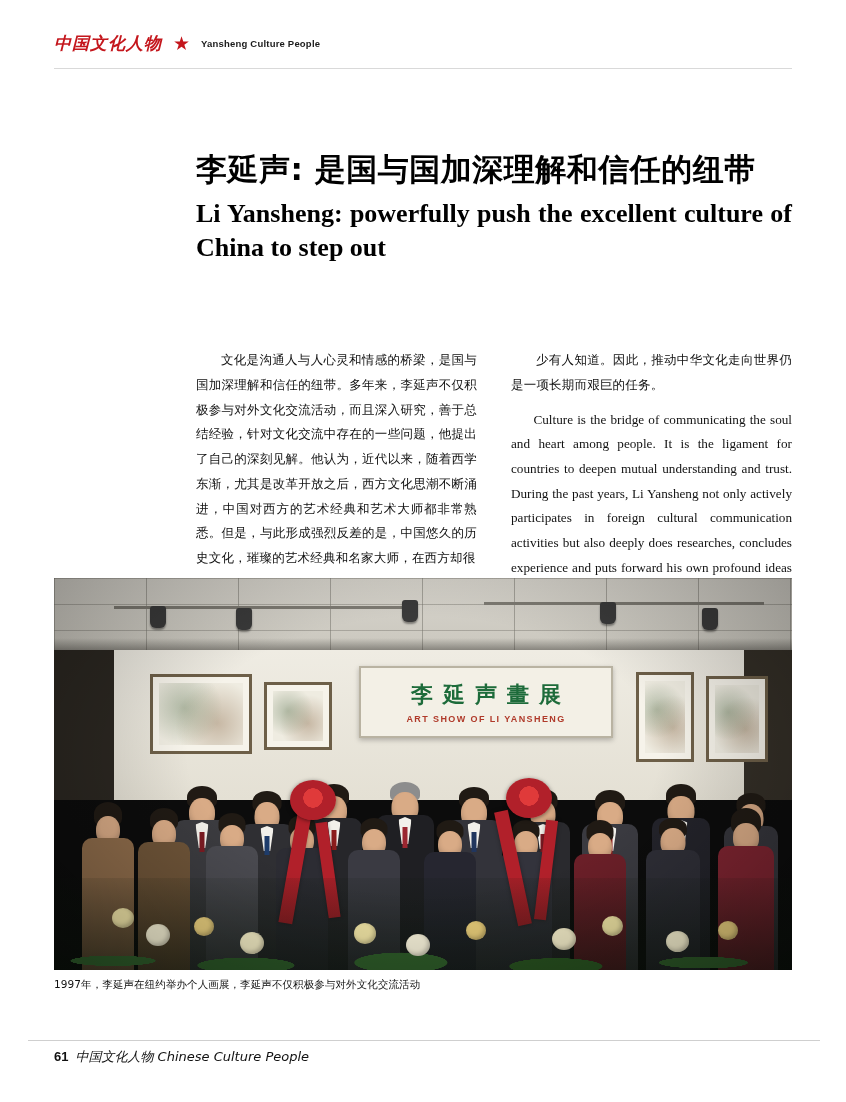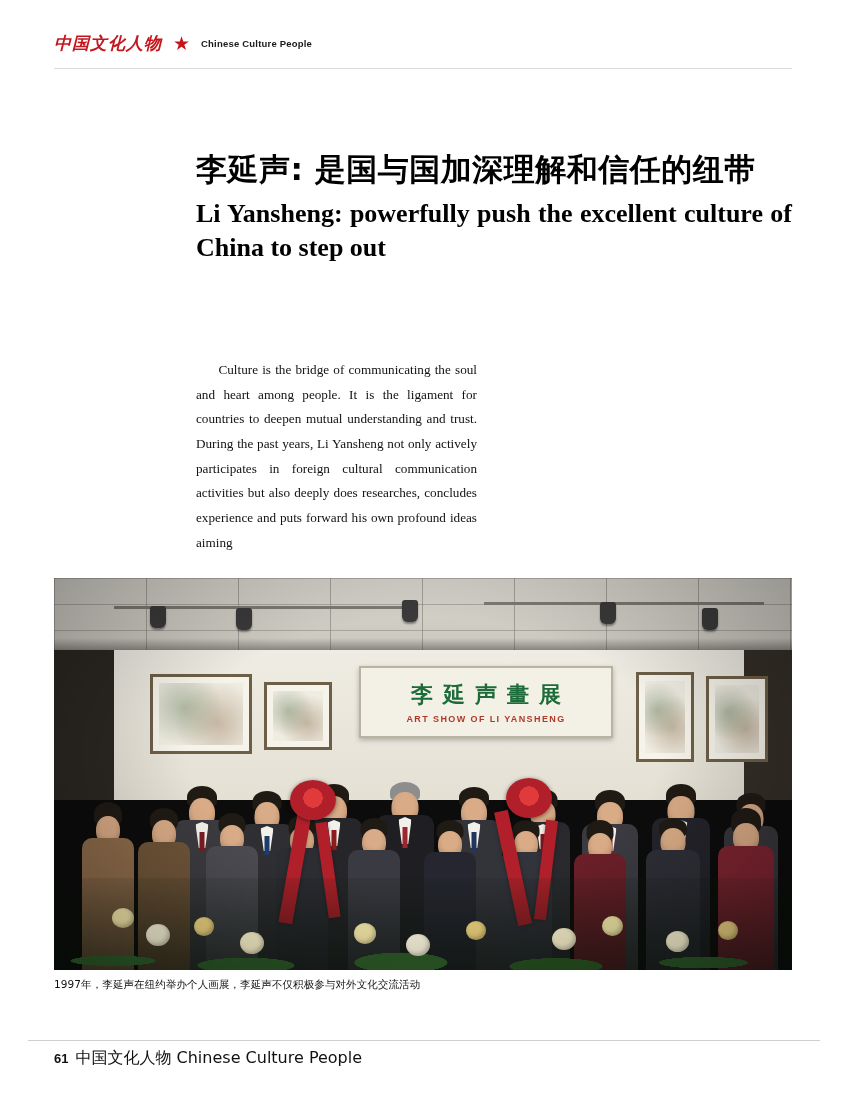--- a/index.html
+++ b/index.html
@@ -343,43 +343,48 @@
     align-items: baseline;
     gap: 7px;
   }
   .folio {
     font-size: 13px;
     font-weight: bold;
     color: #111;
   }
   .footer-text {
     font-family: "DejaVu Sans", sans-serif;
-    font-size: 16px;
+    font-size: 13px;
     color: #111;
+    font-style: italic;
   }
 </style>
 </head>
 <body>
 
 <div class="page">
 
   <div class="masthead">
     <span class="masthead-cn">中国文化人物</span>
     <span class="masthead-star">★</span>
-    <span class="masthead-en">Chinese Culture People</span>
+    <span class="masthead-en">Yansheng Culture People</span>
   </div>
   <div class="masthead-rule"></div>
 
   <div class="title-block">
     <h1 class="title-cn">李延声: 是国与国加深理解和信任的纽带</h1>
     <h2 class="title-en">Li Yansheng: powerfully push the excellent culture of China to step out</h2>
   </div>
 
   <div class="columns">
     <div class="col">
+      <p class="p-cn">文化是沟通人与人心灵和情感的桥梁，是国与国加深理解和信任的纽带。多年来，李延声不仅积极参与对外文化交流活动，而且深入研究，善于总结经验，针对文化交流中存在的一些问题，他提出了自己的深刻见解。他认为，近代以来，随着西学东渐，尤其是改革开放之后，西方文化思潮不断涌进，中国对西方的艺术经典和艺术大师都非常熟悉。但是，与此形成强烈反差的是，中国悠久的历史文化，璀璨的艺术经典和名家大师，在西方却很</p>
+    </div>
+    <div class="col">
+      <p class="p-cn">少有人知道。因此，推动中华文化走向世界仍是一项长期而艰巨的任务。</p>
       <div class="gap-sm"></div>
       <p class="p-en indent">Culture is the bridge of communicating the soul and heart among people. It is the ligament for countries to deepen mutual understanding and trust. During the past years, Li Yansheng not only actively participates in foreign cultural communication activities but also deeply does researches, concludes experience and puts forward his own profound ideas aiming</p>
     </div>
   </div>
 
   <div class="photo-wrap">
     <div class="photo">
 
       <div class="ceiling"></div>
       <div class="ceiling-grid"></div>

